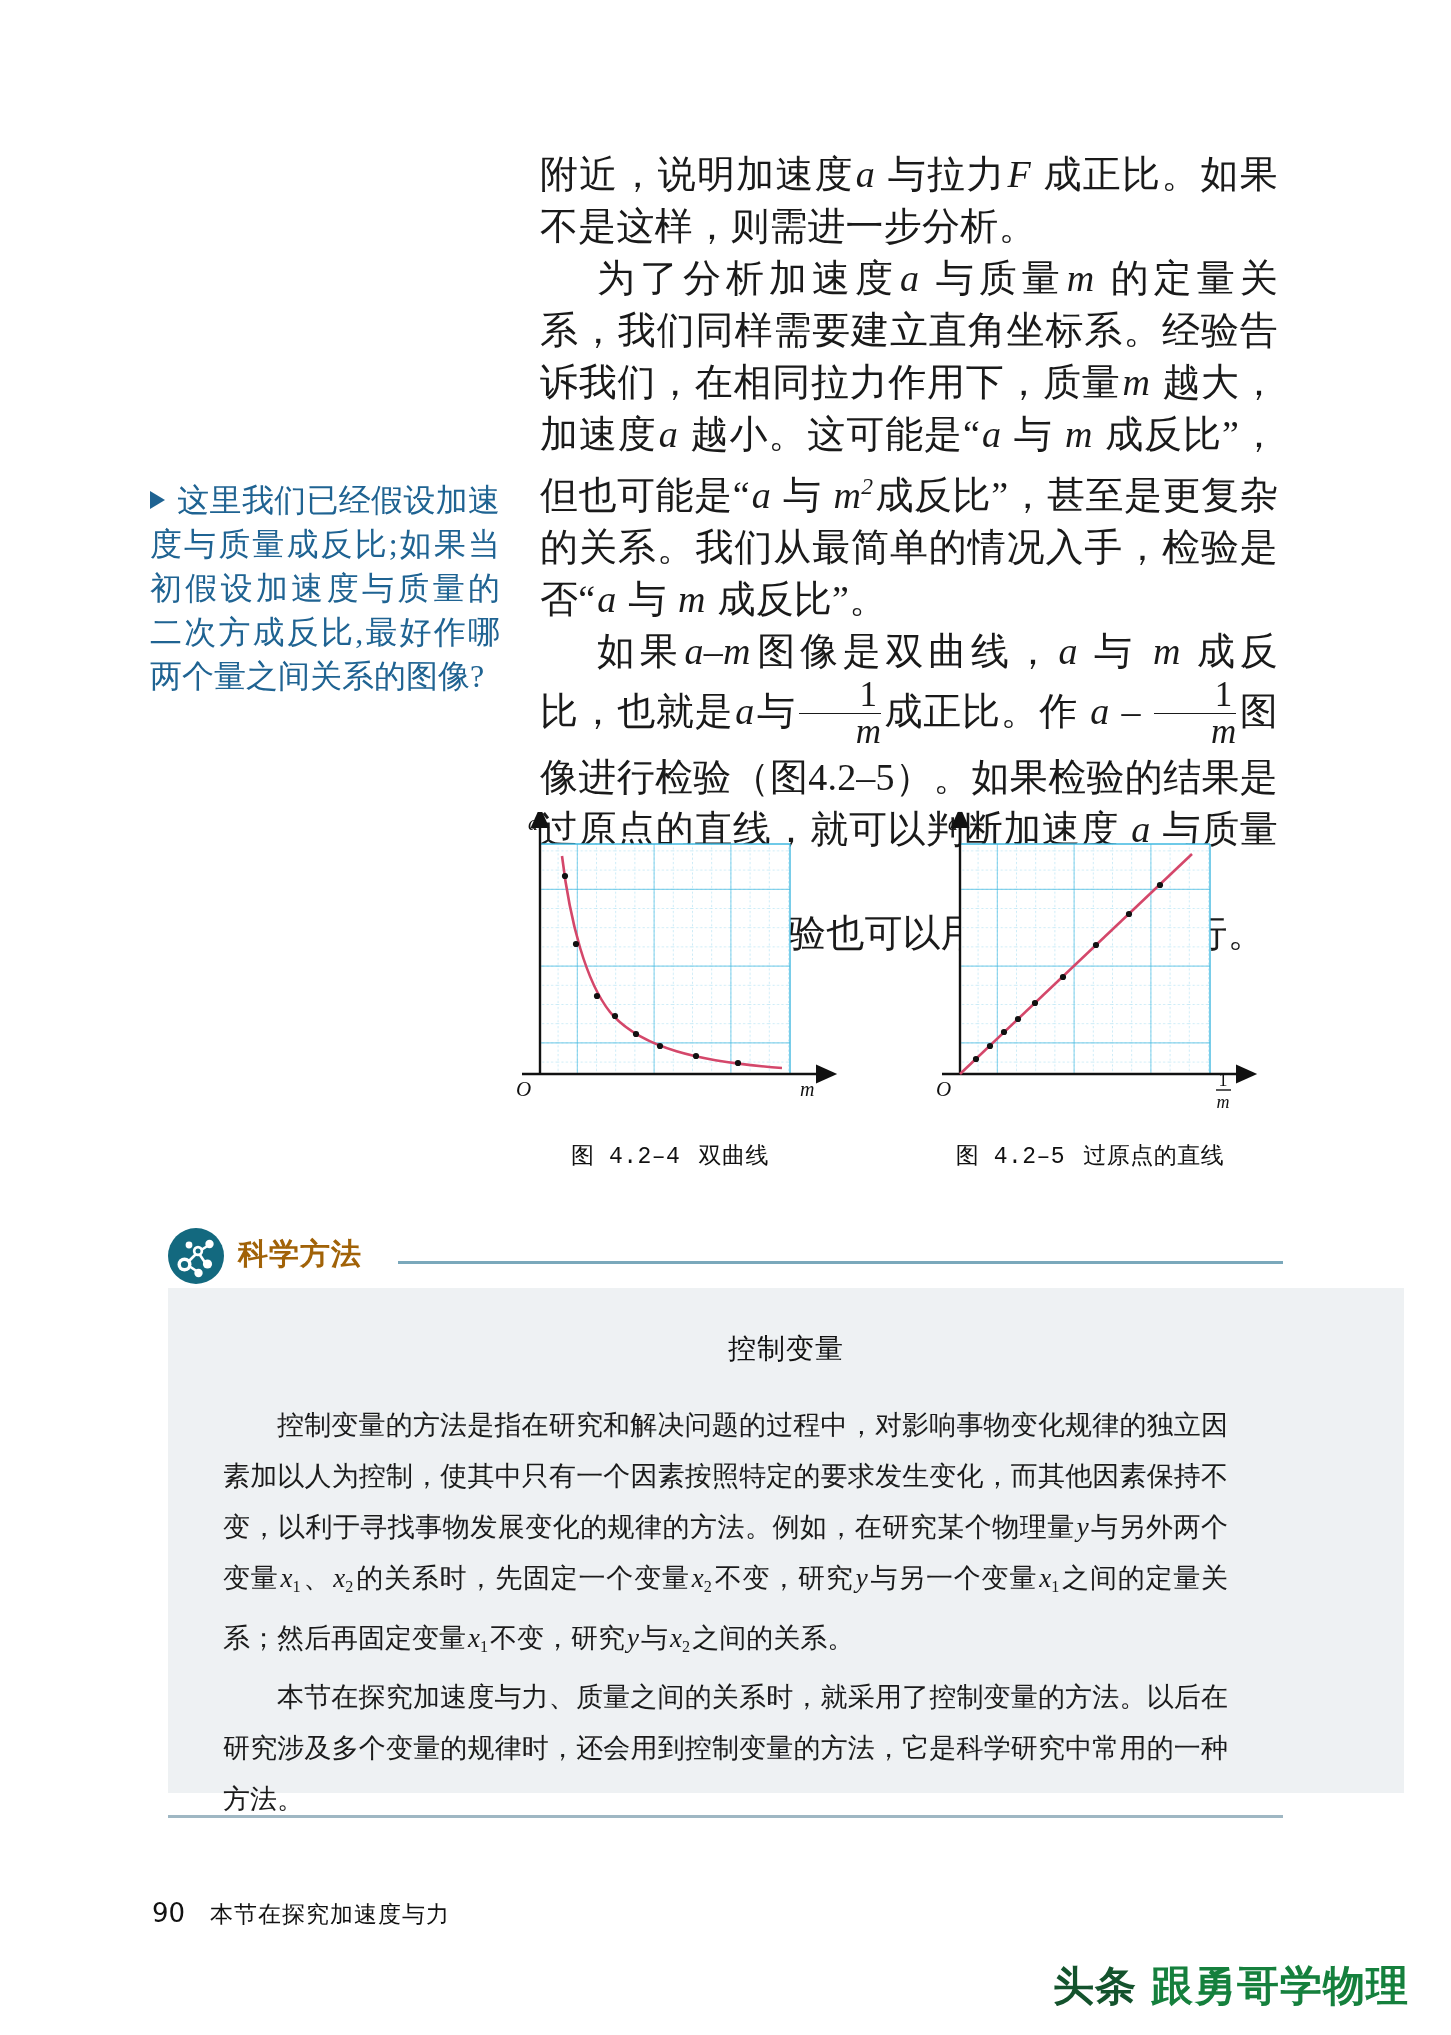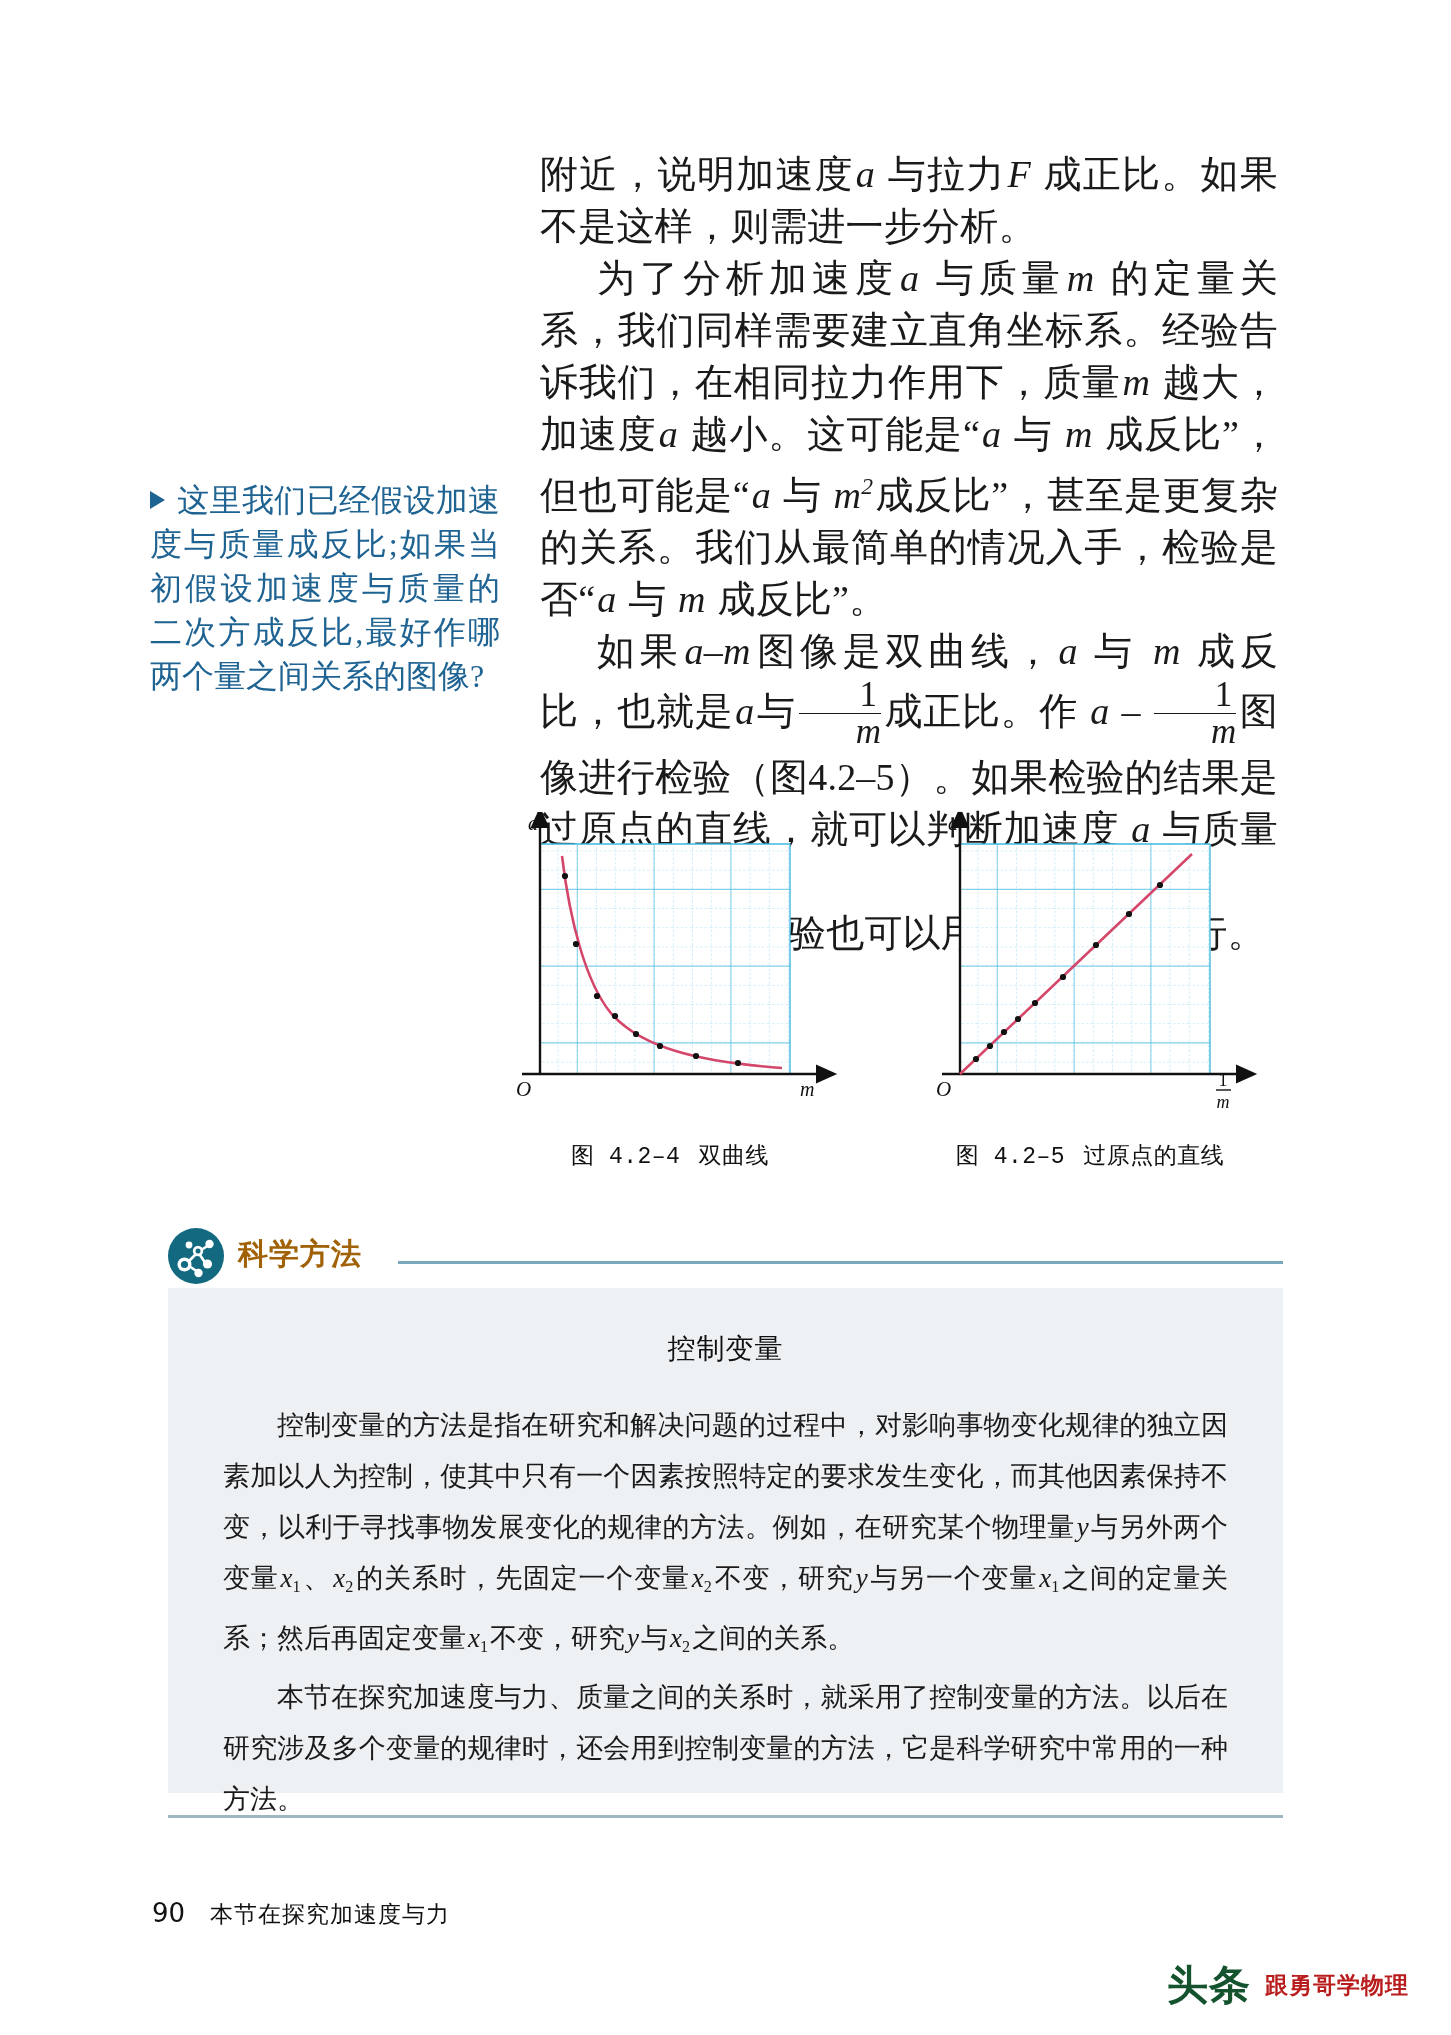--- a/index.html
+++ b/index.html
@@ -133,21 +133,21 @@
     top: 33px;
     right: 0;
     height: 3px;
     background: #7aa8bb;
   }
 
   .sci-box {
     position: absolute;
     left: 168px;
     top: 1288px;
-    width: 1115px;
+    width: 1236px;
     height: 505px;
     background: #eef1f3;
   }
   .sci-box-title {
     position: absolute;
     left: 0; right: 0;
     top: 42px;
     text-align: center;
     font-size: 28px;
     color: #111;
@@ -202,23 +202,23 @@
     gap: 14px;
   }
   .wm-left {
     font-size: 41px;
     font-weight: bold;
     color: #14532d;
     font-family: "DejaVu Sans", "Liberation Sans", sans-serif;
     letter-spacing: 1px;
   }
   .wm-right {
-    font-size: 23px;
+    font-size: 42px;
     font-weight: bold;
-    color: #b91c1c;
+    color: #15803d;
     font-family: "DejaVu Sans", "Liberation Sans", sans-serif;
     letter-spacing: 1px;
   }
 </style>
 </head>
 <body>
 
 <div class="page">
 
   <div class="main-col">

